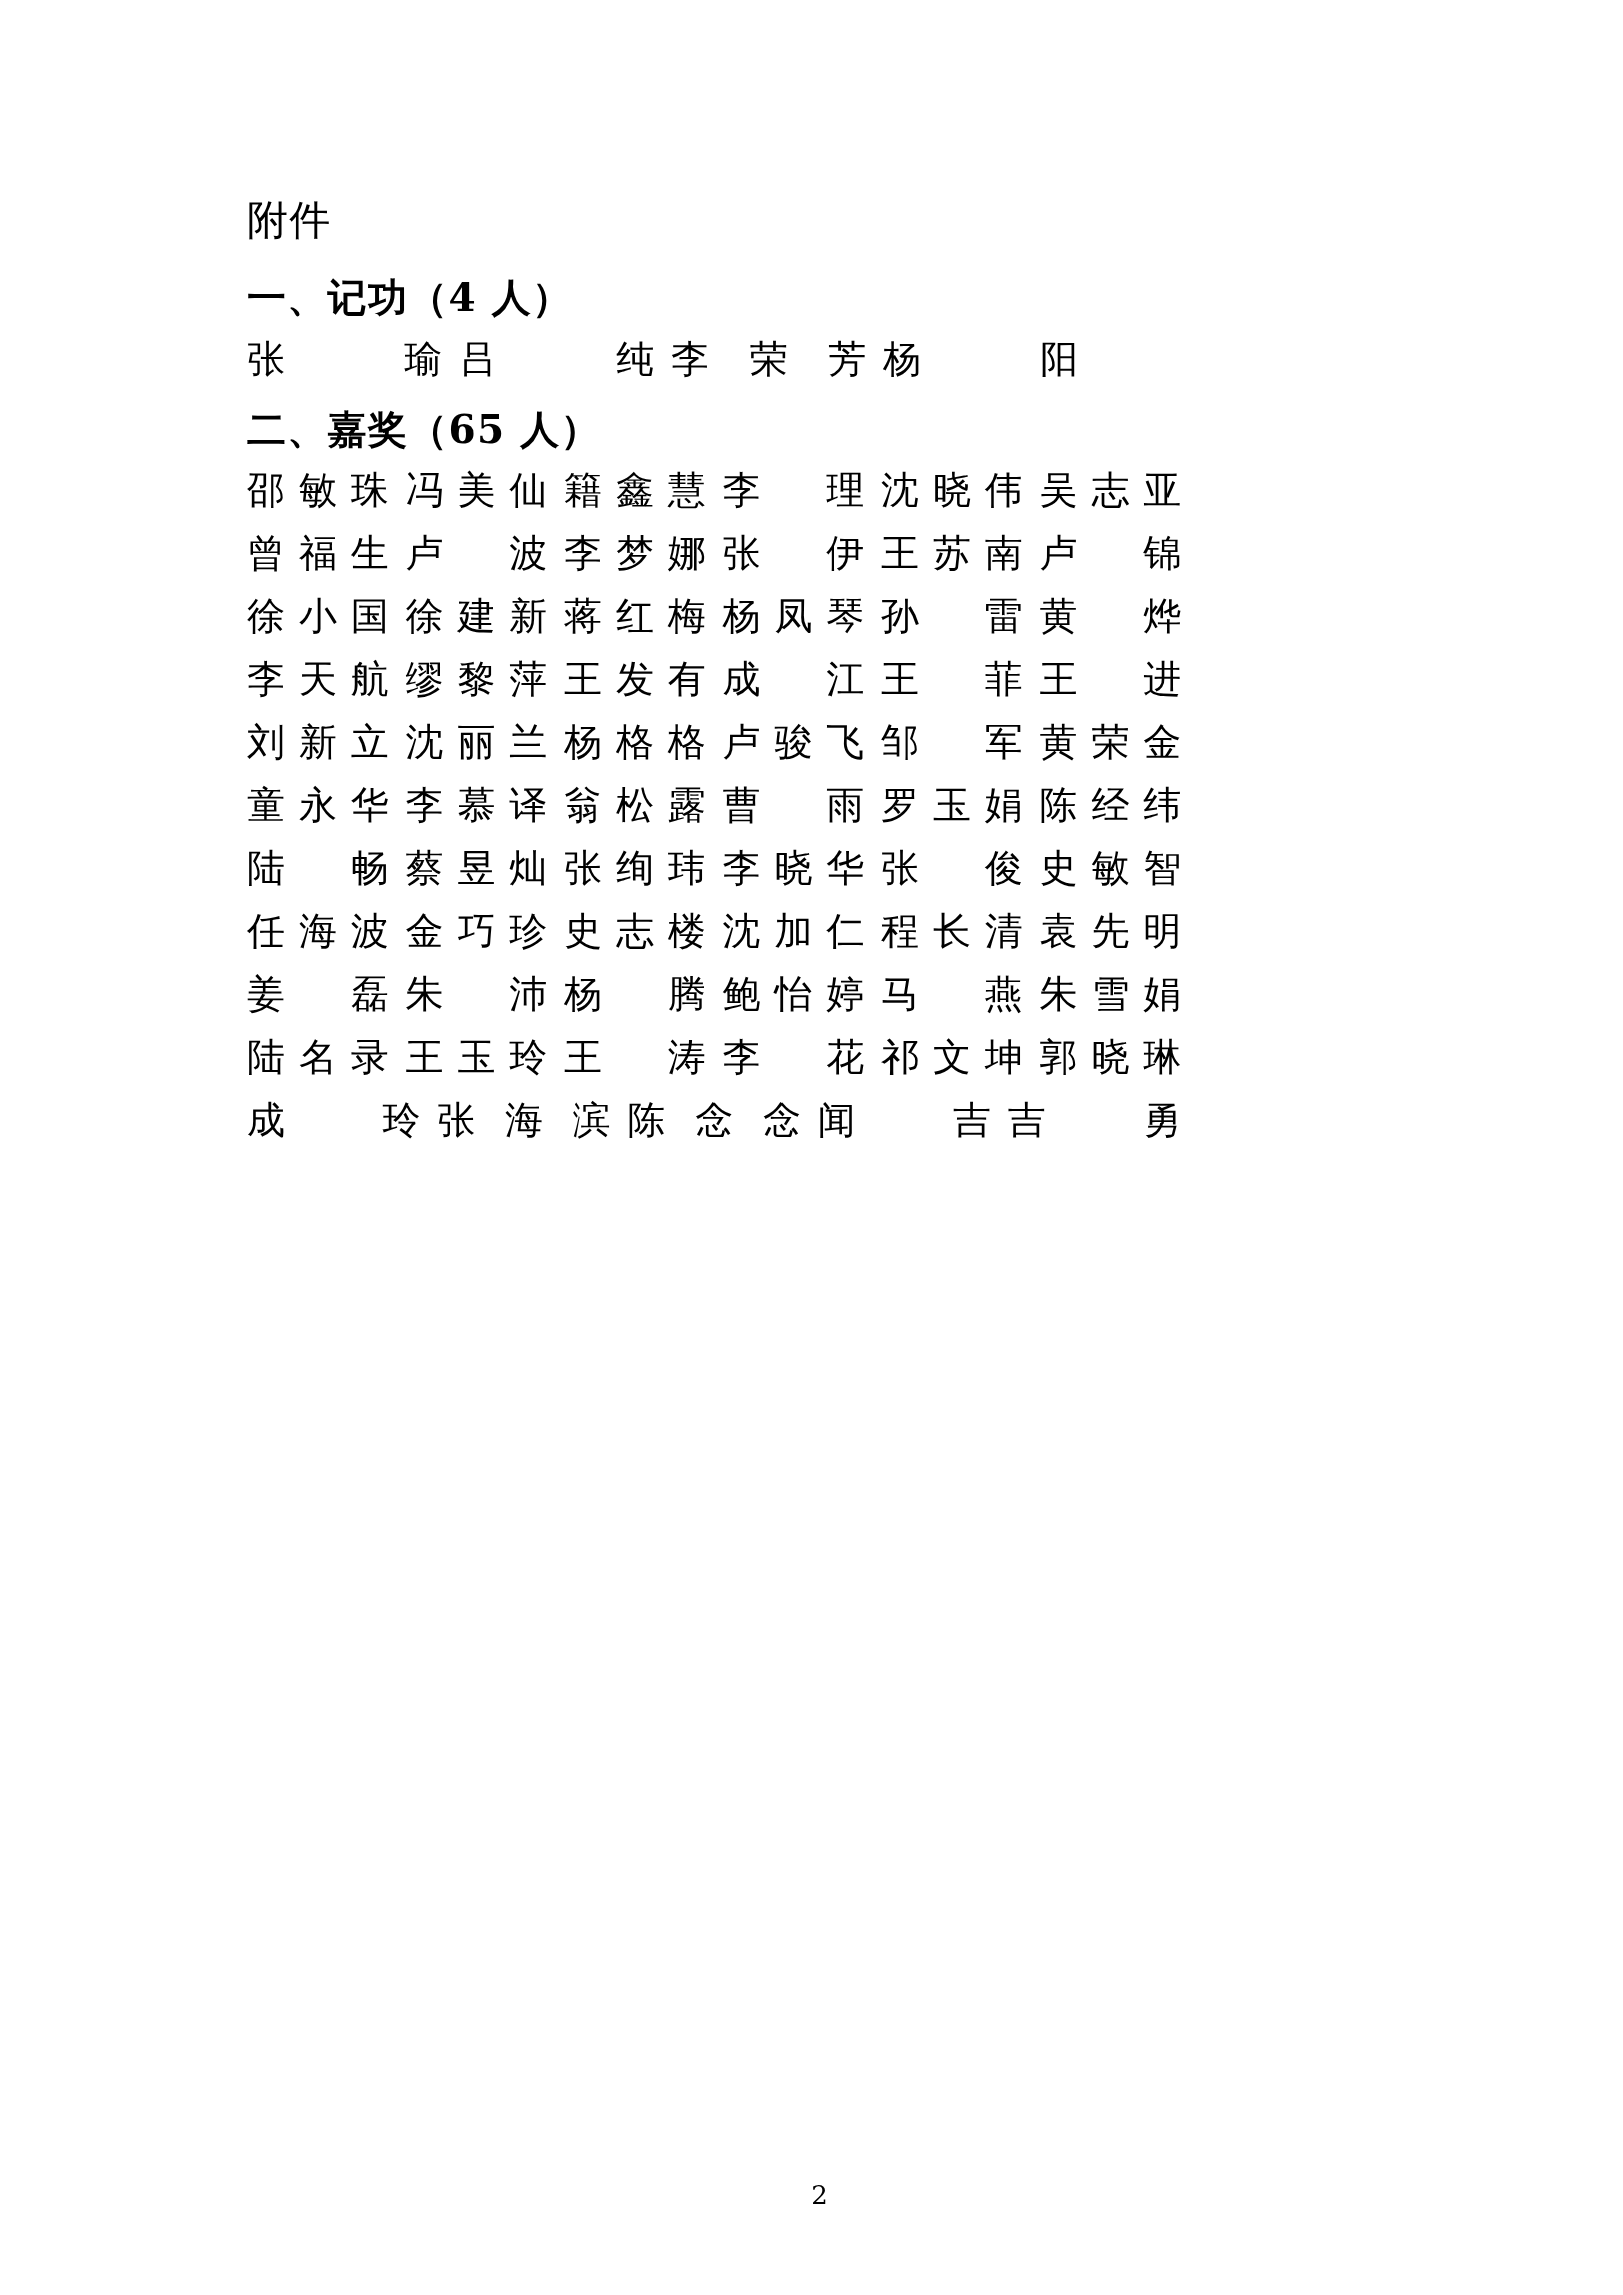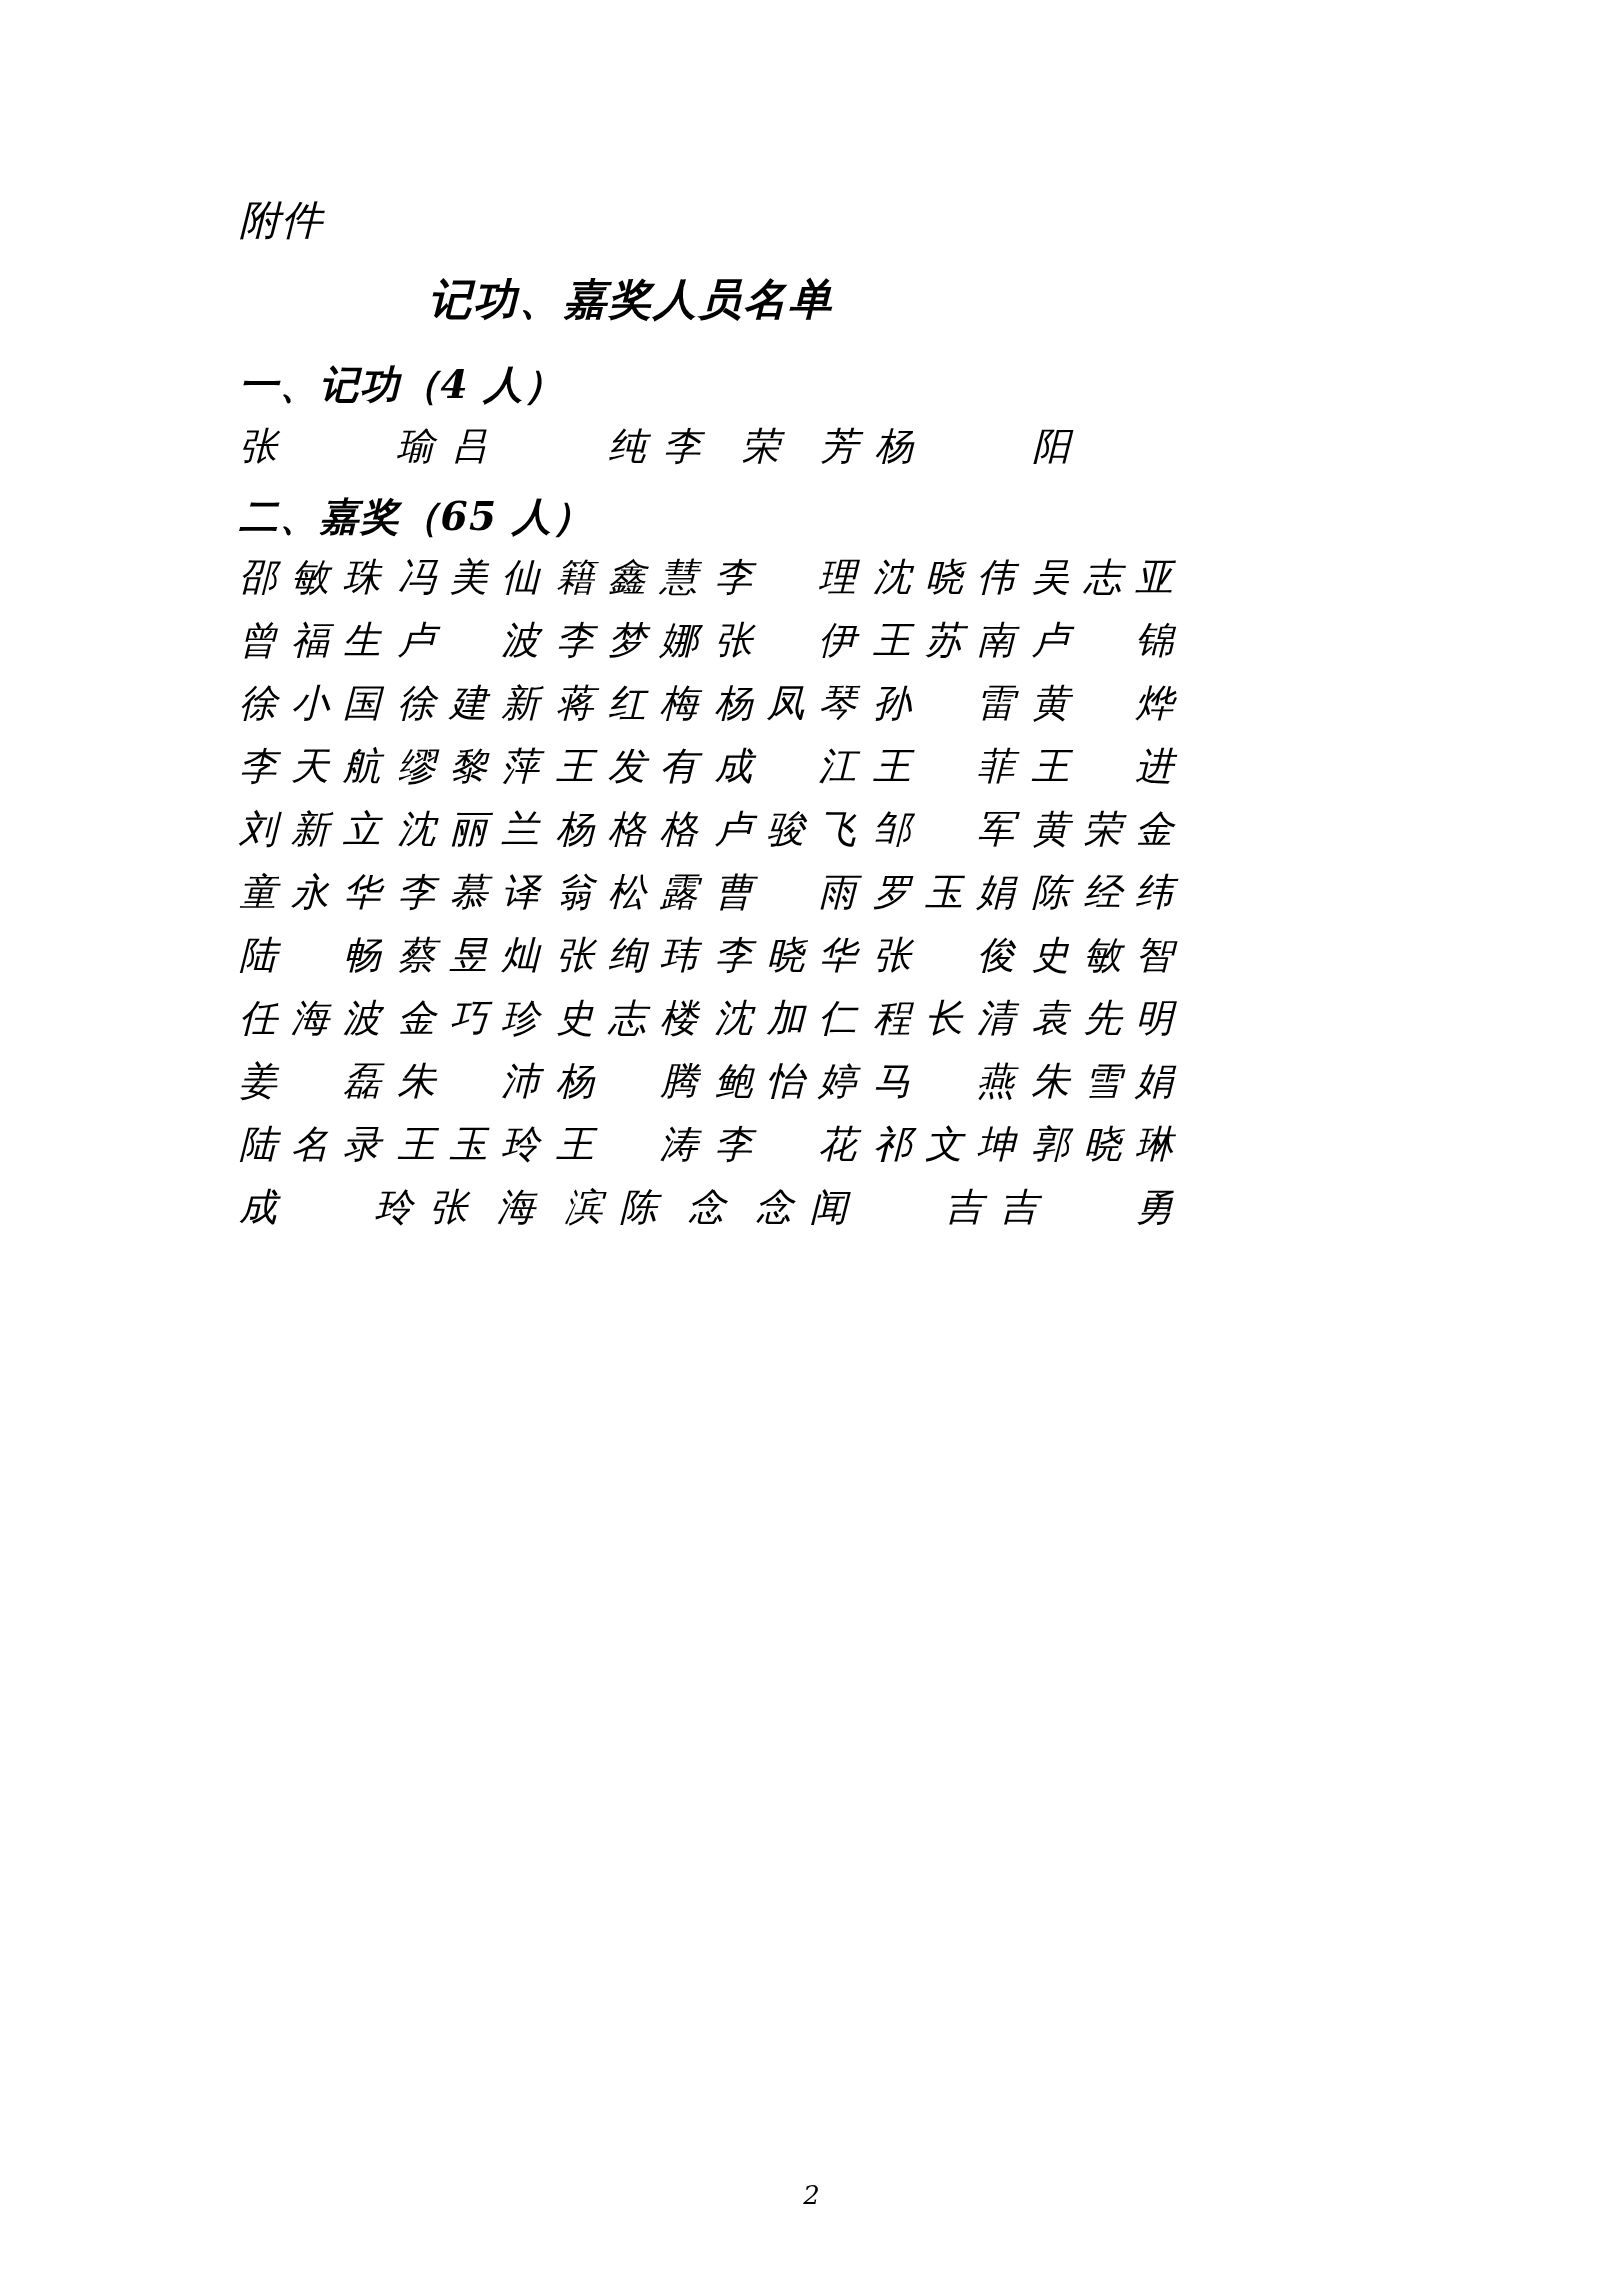--- a/index.html
+++ b/index.html
@@ -10,26 +10,25 @@
   body {
     width: 1623px;
     height: 2295px;
     font-family: "DejaVu Serif", "Liberation Serif", serif;
     color: #000000;
     position: relative;
     overflow: hidden;
   }
   .page {
     position: absolute;
-    top: 0; left: 0;
+    top: 0; left: 8px;
     width: 1390px;
     height: 2295px;
     box-sizing: border-box;
     padding: 196px 216px 131px 239px;
-    font-style: italic;
   }
   .attachment-label {
     font-size: 41px;
     line-height: 1.2;
     letter-spacing: 1.3px;
     margin: 0 0 26px 0;
     font-family: "DejaVu Sans", "Liberation Sans", sans-serif;
     font-weight: 400;
   }
   .doc-title {
@@ -85,21 +84,20 @@
     font-family: "DejaVu Serif", "Liberation Serif", serif;
   }
 </style>
 </head>
 <body>
 
 <div class="page">
 
   <div class="attachment-label">附件</div>
 
-  <div class="doc-title">记功、嘉奖人员名单</div>
 
   <div class="merit-block">
     <div class="section-heading">一、记功（4 人）</div>
     <div class="names-block" id="merit-names">
         <div class="name-row row-merit">
           <div class="name-cell">张　瑜</div>
           <div class="name-cell">吕　纯</div>
           <div class="name-cell">李荣芳</div>
           <div class="name-cell">杨　阳</div>
         </div>

